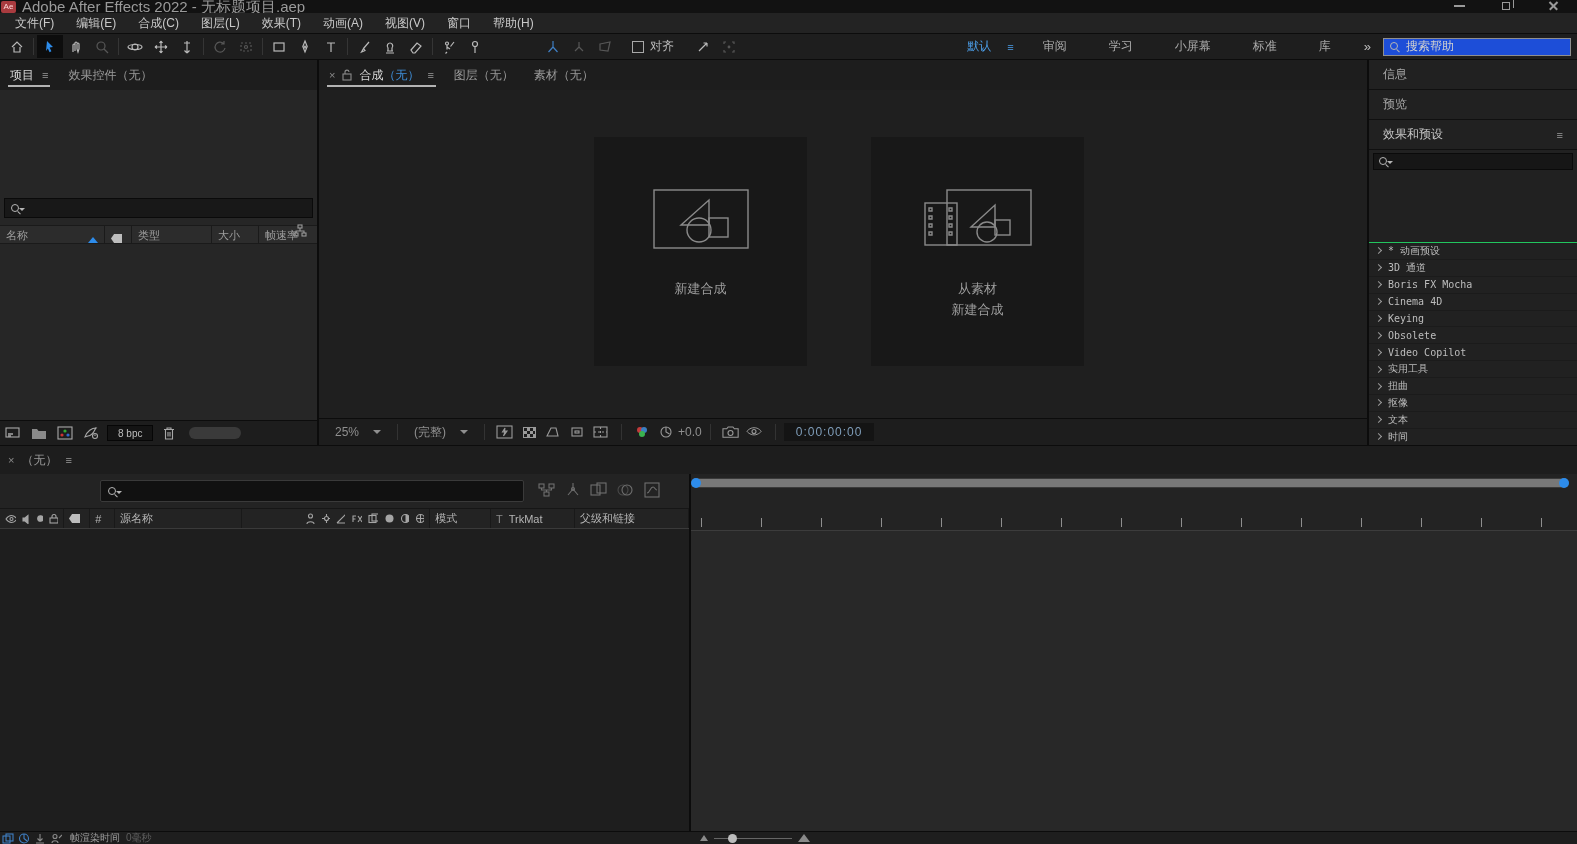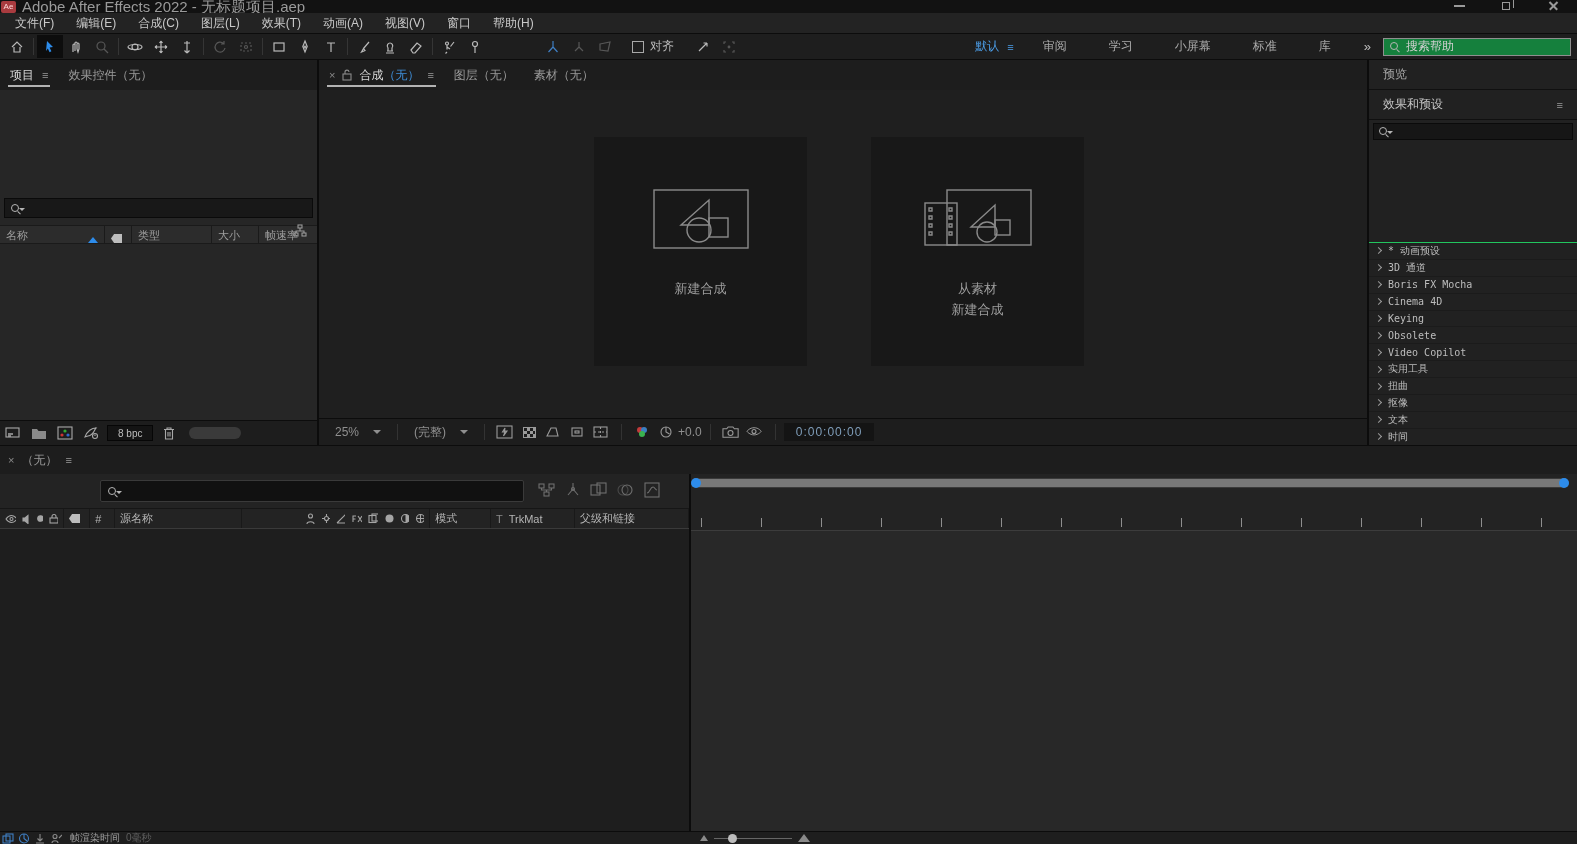--- a/index.html
+++ b/index.html
@@ -35,25 +35,25 @@
   .tool svg { stroke:#b9b9b9; fill:none; stroke-width:1.2; }
   .tool.dim svg { stroke:#575757; }
   .tool.active { background:#0d0d0d; }
   .tsep { width:1px; height:17px; background:#353535; margin:0 3px; }
   .axisgroup { margin-left:52px; display:flex; }
   .tool.axis-on svg { stroke:#3f7fc4; }
   .snap { display:flex; align-items:center; margin-left:14px; }
   .snapbox { width:12px; height:12px; border:1px solid #a8a8a8; margin-right:6px; }
   .snaplabel { color:#bdbdbd; }
   .ws-wrap { margin-left:auto; display:flex; align-items:center; }
-  .ws-active { color:#4c9fea; padding:0 8px; display:flex; align-items:center; gap:8px;margin-left:41px; }
+  .ws-active { color:#4c9fea; padding:0 8px; display:flex; align-items:center; gap:16px;margin-left:41px; }
   .ws-menu { color:#4c9fea; font-size:11px; }
   .ws-item { color:#ababab; padding:0 21px; }
   .ws-overflow { color:#bdbdbd; padding:0 12px; font-size:13px; }
-  .helpsearch { width:188px; height:18px; border:1px solid #8f8f8f; background:#15803d;
+  .helpsearch { width:188px; height:18px; border:1px solid #8f8f8f; background:#1d4ed8;
                 display:flex; align-items:center; padding:0 6px; gap:7px; margin-right:2px; }
   .helpsearch .ph { color:#cfcfcf; font-size:12px; }
 
   
   .mag { position:relative; width:9px; height:9px; flex:0 0 auto; }
   .mag::before { content:""; position:absolute; left:0; top:0; width:6px; height:6px;
                  border:1.3px solid #b5b5b5; border-radius:50%; }
   .mag::after { content:""; position:absolute; left:6.5px; top:7px; width:3.5px; height:1.3px;
                 background:#b5b5b5; transform:rotate(45deg); transform-origin:0 0; }
   .mag.drop { width:14px; }
@@ -540,20 +540,23 @@
           </svg>
         </div>
       <div class="csep"></div>
       <div class="timecode">0:00:00:00</div>
     </div>
   </div>
 
   <div class="rightcol">
     <div>
         <div class="rp-row">
+          <span>信息</span>
+        </div>
+        <div class="rp-row">
           <span>预览</span>
         </div>
       </div>
     <div class="rp-row bright">
       <span>效果和预设</span>
       <span class="pmenu">≡</span>
     </div>
     <div class="fxsearch">
       <span class="mag drop">
           <i></i>

